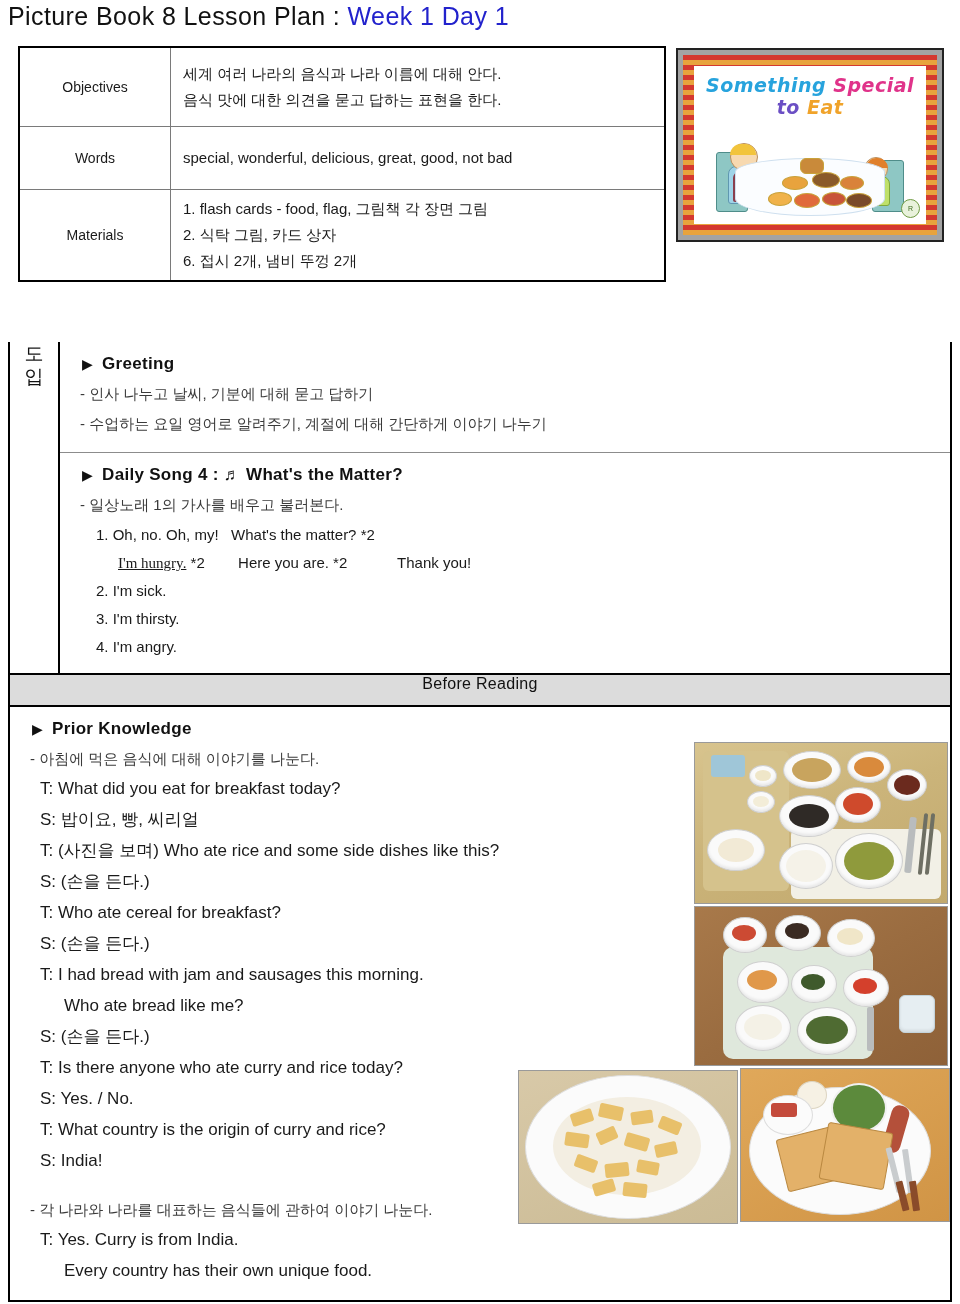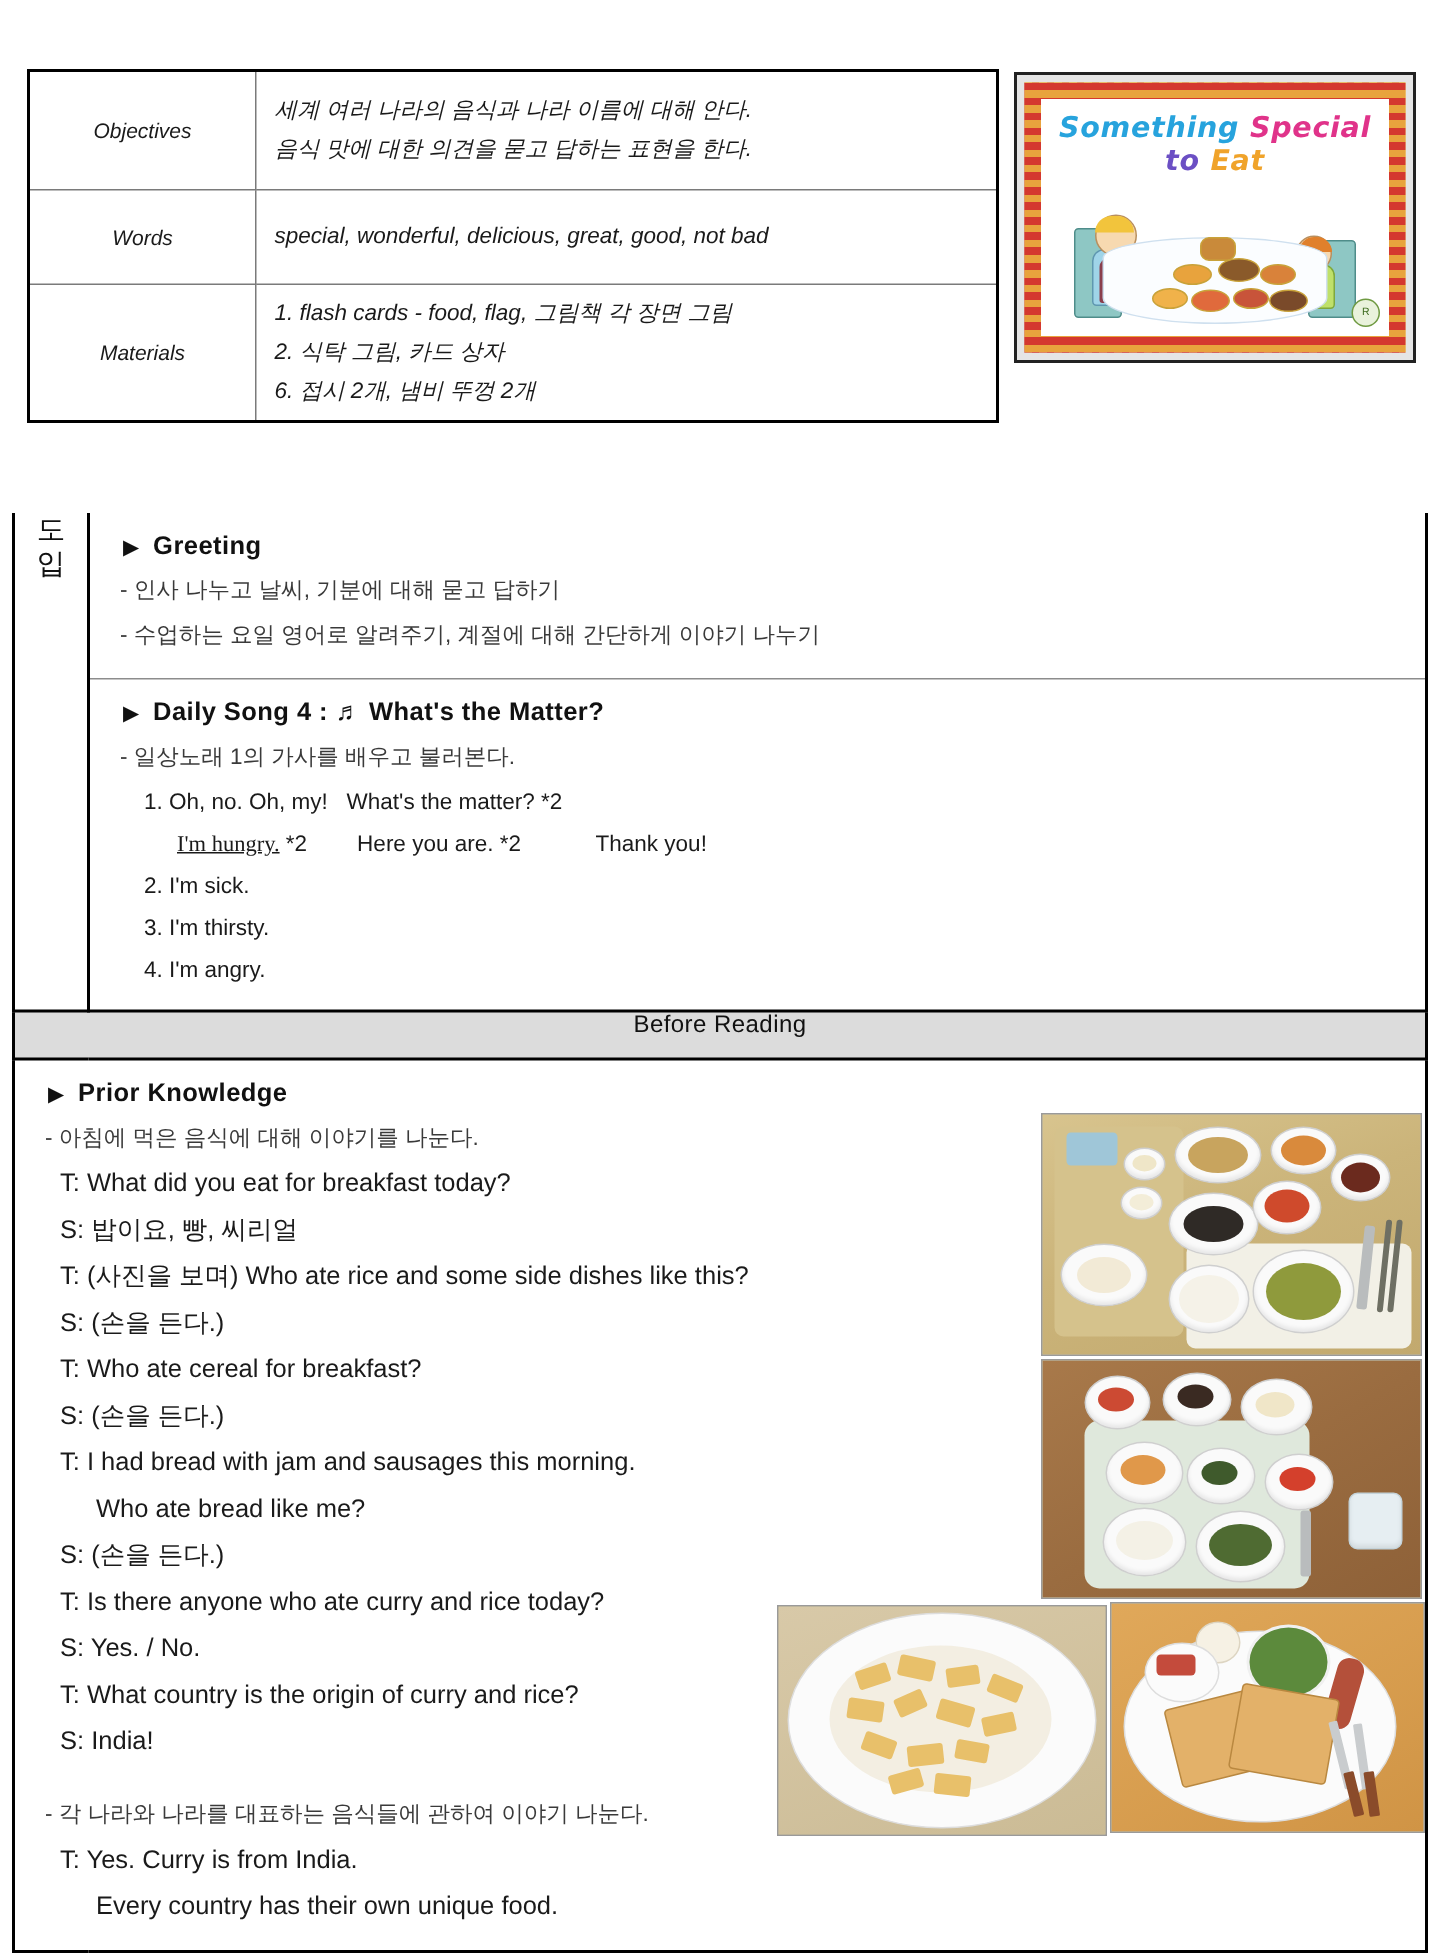--- a/index.html
+++ b/index.html
@@ -16,21 +16,21 @@
   
   .title{
     position:absolute;left:8px;top:2px;
     font-size:25px;letter-spacing:.4px;white-space:nowrap;
   }
   .title .blue{color:#2222cc;}
 
   
   .info-table{
     position:absolute;left:18px;top:46px;width:648px;
-    border:2px solid #000;border-collapse:collapse;background:#fff;font-style:italic;
+    border:2px solid #000;border-collapse:collapse;background:#fff;
   }
   .info-table td{
     border:1px solid #7a7a7a;
     vertical-align:middle;
     padding:0;
   }
   .info-table td.lbl{
     width:150px;text-align:center;font-size:14px;color:#1a1a1a;
   }
   .info-table td.val{
@@ -38,21 +38,21 @@
   }
   .r1 td{height:66px;}
   .r2 td{height:50px;}
   .r3 td{height:50px;}
   .r4 td{height:78px;}
   .val .ln{display:block;white-space:nowrap;}
 
   
   .cover{
     position:absolute;left:676px;top:48px;width:268px;height:194px;
-    border:2px solid #222;background:#e5e5e5;box-sizing:border-box;
+    border:2px solid #222;background:#a3a3a3;box-sizing:border-box;
     padding:5px;
   }
   .cover-inner{
     position:relative;width:100%;height:100%;box-sizing:border-box;
     border:11px solid transparent;
     background-image:
       repeating-linear-gradient(0deg,#e8a33d 0 5px,#d4382f 5px 10px),
       repeating-linear-gradient(90deg,#f2c14a 0 5px,#cf3b2d 5px 10px);
     background-origin:border-box;
     background-clip:border-box;
@@ -168,20 +168,23 @@
   .egg{position:absolute;border-radius:50%;background:#f6f1e4;border:1px solid #ddd5c2;}
   .knife{position:absolute;background:#c9ccce;border-radius:1px;}
   .handle{position:absolute;background:#8a4b2a;border-radius:1px;}
   .flake{position:absolute;background:#e8c06a;border-radius:2px;}
 </style>
 </head>
 <body>
 
 <div class="page">
 
+  <div class="title">
+    <span>Picture Book 8  Lesson Plan : </span><span class="blue">Week 1 Day 1</span>
+  </div>
 
   <table class="info-table">
     <tbody>
       <tr class="r1">
         <td class="lbl">Objectives</td>
         <td class="val">
           <span class="ln">세계 여러 나라의 음식과 나라 이름에 대해 안다.</span>
           <span class="ln">음식 맛에 대한 의견을 묻고 답하는 표현을 한다.</span>
         </td>
       </tr>

